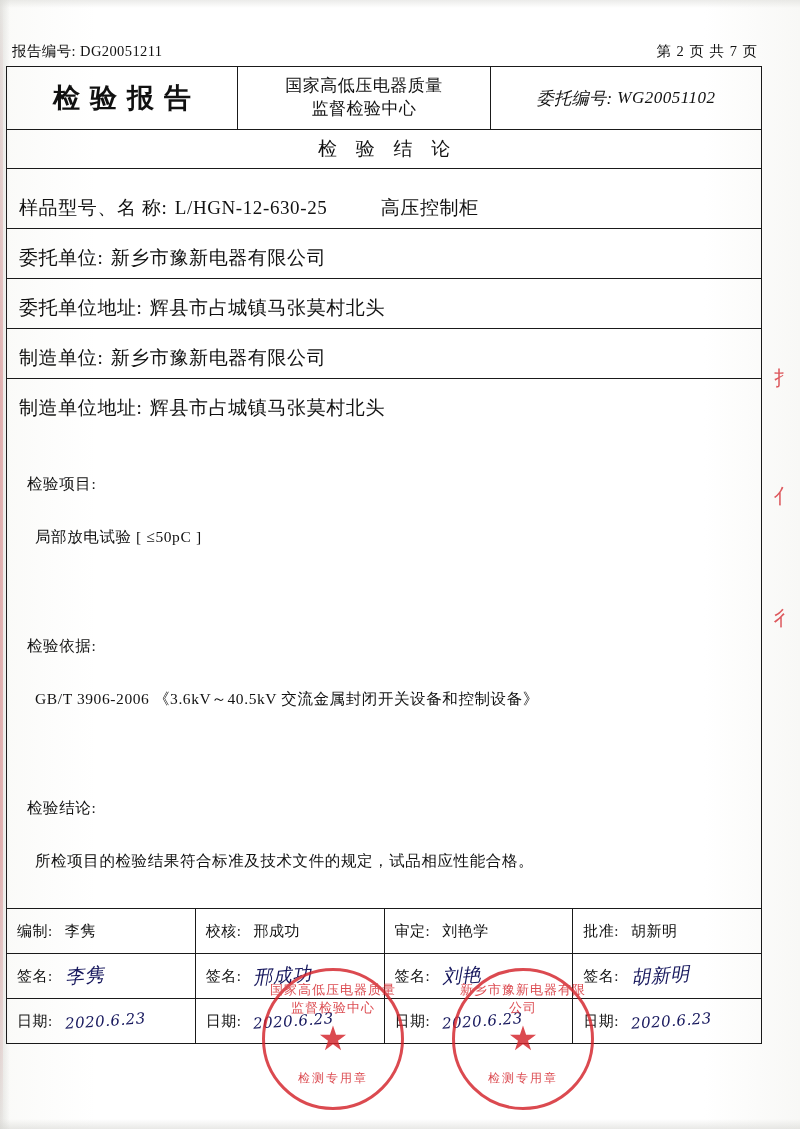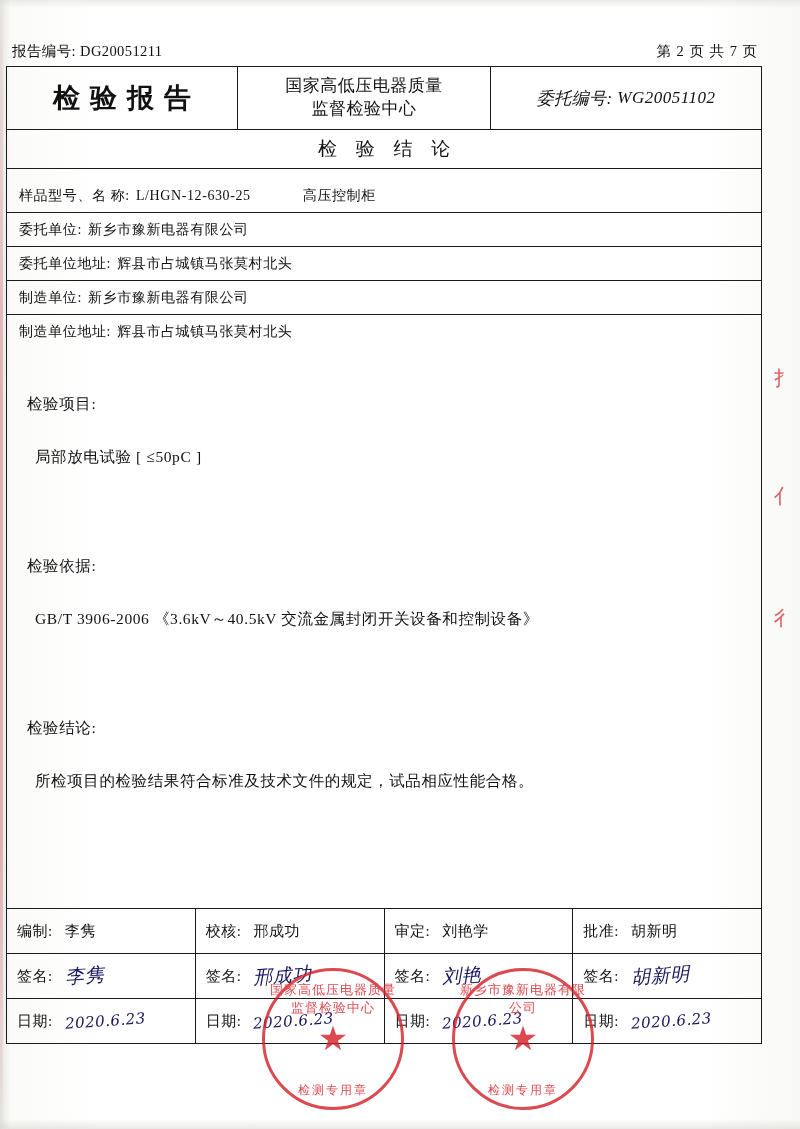--- a/index.html
+++ b/index.html
@@ -119,23 +119,23 @@
   .body-block {
     border-left: 1.6px solid #1a1a1a;
     border-right: 1.6px solid #1a1a1a;
     border-bottom: 1.6px solid #1a1a1a;
     height: 740px;
     position: relative;
     padding: 10px 12px 0 12px;
     box-sizing: border-box;
   }
   .field {
-    font-size: 14px;
+    font-size: 19px;
     letter-spacing: .6px;
-    margin: 8px 0 7px 0;
+    margin: 16px 0 7px 0;
     white-space: nowrap;
   }
   .field .val { margin-left: 2px; }
   .field .val2 { margin-left: 48px; }
   .section-label {
     font-size: 15.5px;
     letter-spacing: .6px;
     margin: 0 0 6px 8px;
   }
   .indent-line {
@@ -209,21 +209,21 @@
   .stamp .arc-top,
   .stamp .arc-bottom {
     position: absolute;
     left: 0; right: 0;
     text-align: center;
     font-size: 13px;
     letter-spacing: 1px;
     color: #d4232a;
   }
   .stamp .arc-top { top: 10px; }
-  .stamp .arc-bottom { bottom: 8px; font-size: 12px; letter-spacing: 2px; }
+  .stamp .arc-bottom { bottom: 20px; font-size: 12px; letter-spacing: 2px; }
 
   #stamp-left {
     left: 262px;
     top: 968px;
     width: 136px;
     height: 136px;
   }
   #stamp-right {
     left: 452px;
     top: 968px;

